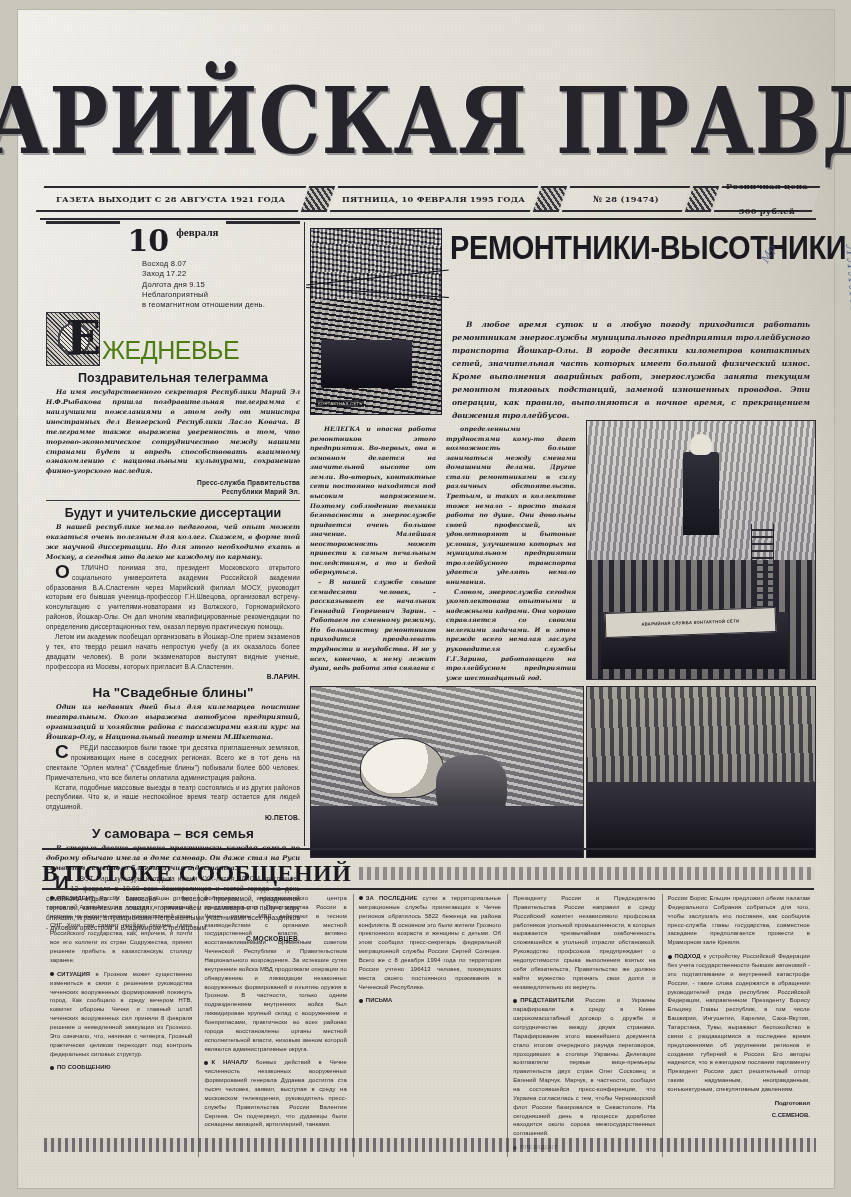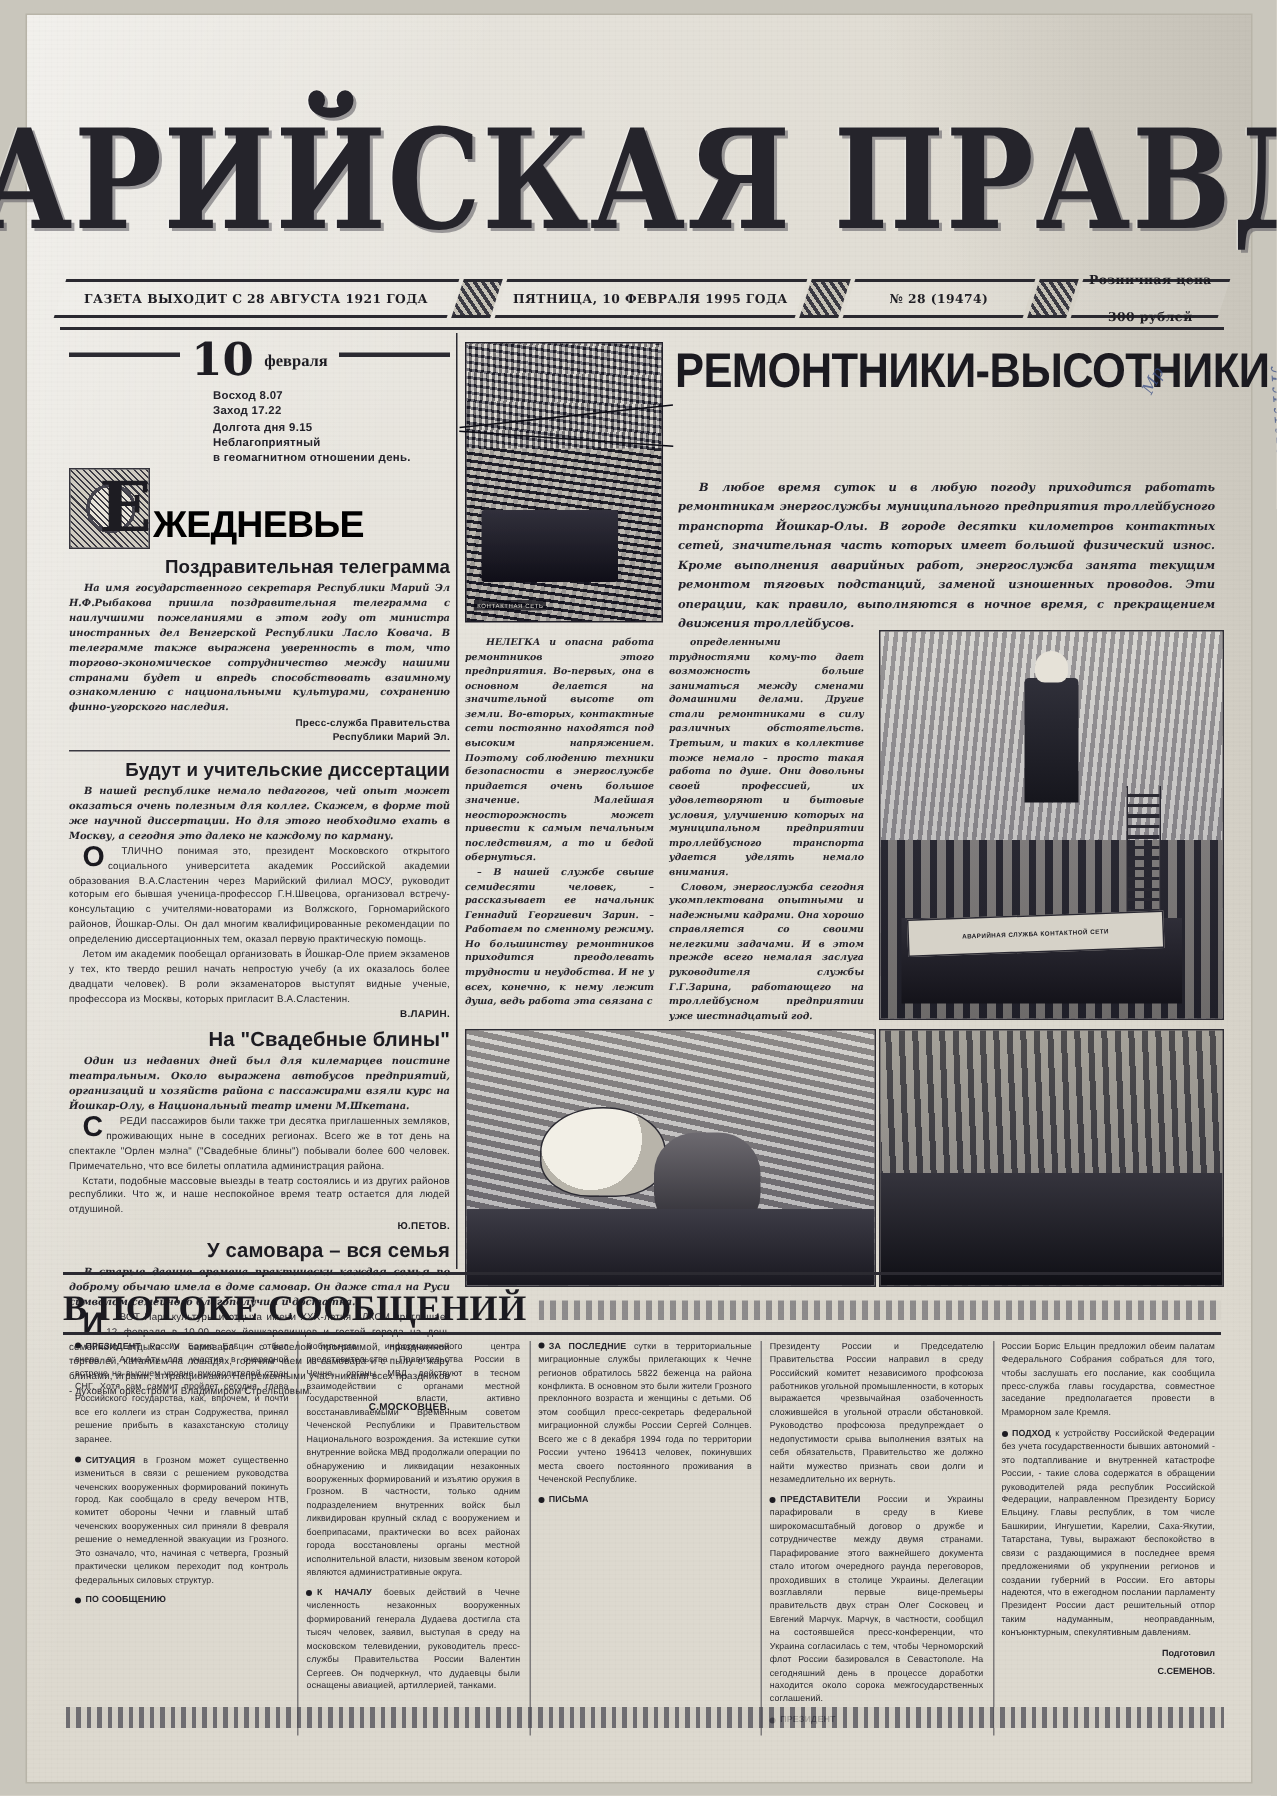--- a/index.html
+++ b/index.html
@@ -68,43 +68,43 @@
   .rb1{flex:0 0 262px}.rb2{flex:0 0 200px}.rb3{flex:0 0 120px}
   .rb4{flex:1 1 auto;background:rgba(255,255,255,.45)}
   .rb4 span{display:block;text-align:center;line-height:1.05}
 
   
   .hr{background:#2b2a31;height:2px;position:absolute}
   .vr{background:#2b2a31;width:1px;position:absolute}
 
   
   .col1{position:absolute;left:28px;top:214px;width:254px;height:620px;}
-  .kicker-date{display:flex;align-items:center;gap:7px;justify-content:center;margin-top:2px}
+  .kicker-date{display:flex;align-items:flex-start;gap:7px;justify-content:center;margin-top:2px}
   .kd-num{font-family:"DejaVu Serif",serif;font-weight:bold;font-size:30px;color:#1d1c22;line-height:1}
   .kd-mon{font-family:Liberation Serif, serif;font-weight:bold;font-size:11px;color:#1d1c22}
   .kd-rule{flex:1 1 auto;height:3px;background:#2b2a31;position:relative;top:-5px}
-  .astro{font-size:7.6px;font-weight:bold;color:#23222a;line-height:1.35;margin:3px 0 0 96px;
+  .astro{font-size:7.6px;font-weight:normal;color:#23222a;line-height:1.35;margin:3px 0 0 96px;
          font-family:"Liberation Sans",sans-serif;letter-spacing:.2px}
   .ezhed{display:flex;align-items:flex-end;gap:2px;margin-top:2px}
   .dropcap-clock{
     width:52px;height:52px;flex:0 0 52px;position:relative;
     background:
       repeating-linear-gradient(45deg,#3b3a43 0 1px,rgba(0,0,0,0) 1px 3px),
       radial-gradient(circle at 52% 50%, #e7e3d9 0 38%, #4a4952 38% 44%, #cfcbc0 44% 100%);
     border:1px solid #35343c;
   }
   .dropcap-clock:after{
     content:"Е";position:absolute;right:-2px;top:2px;
     font-family:"DejaVu Serif",serif;font-weight:bold;font-size:46px;color:#1d1c22;line-height:1;
   }
-  .ezhed-word{font-family:"Liberation Sans",sans-serif;font-weight:bold;font-size:25px;
-    color:#000000;letter-spacing:-.5px;line-height:1;padding-bottom:3px}
+  .ezhed-word{font-family:"Liberation Sans",sans-serif;font-weight:normal;font-size:25px;
+    color:#4d7c0f;letter-spacing:-.5px;line-height:1;padding-bottom:3px}
   .sechead{
     font-family:"Liberation Sans",sans-serif;font-weight:bold;font-size:12.5px;
-    color:#1d1c22;text-align:right;margin:5px 0 3px;letter-spacing:.1px;
+    color:#1d1c22;text-align:center;margin:5px 0 3px;letter-spacing:.1px;
   }
   .sechead.quote{font-size:13.5px}
   .lead{
     font-family:"DejaVu Serif",serif;font-style:italic;font-weight:bold;
     font-size:6.6px;line-height:1.5;color:#26252c;text-align:justify;text-indent:10px;
   }
   .body{
     font-family:"Liberation Sans",sans-serif;font-size:6.5px;line-height:1.52;
     color:#26252c;text-align:justify;text-indent:9px;letter-spacing:.15px;
   }

